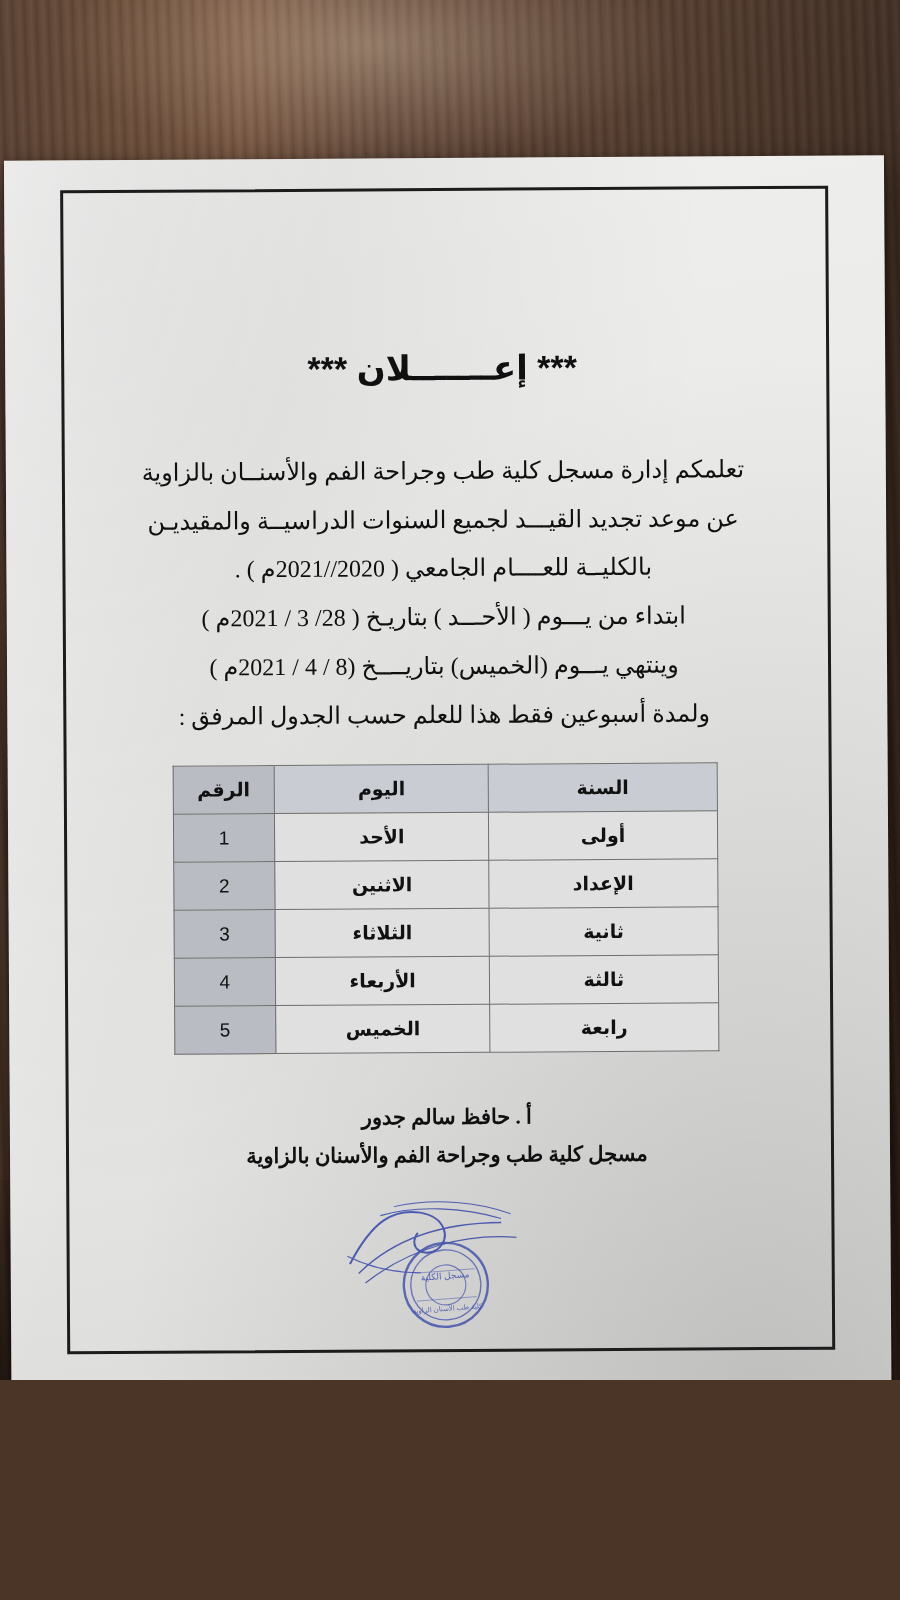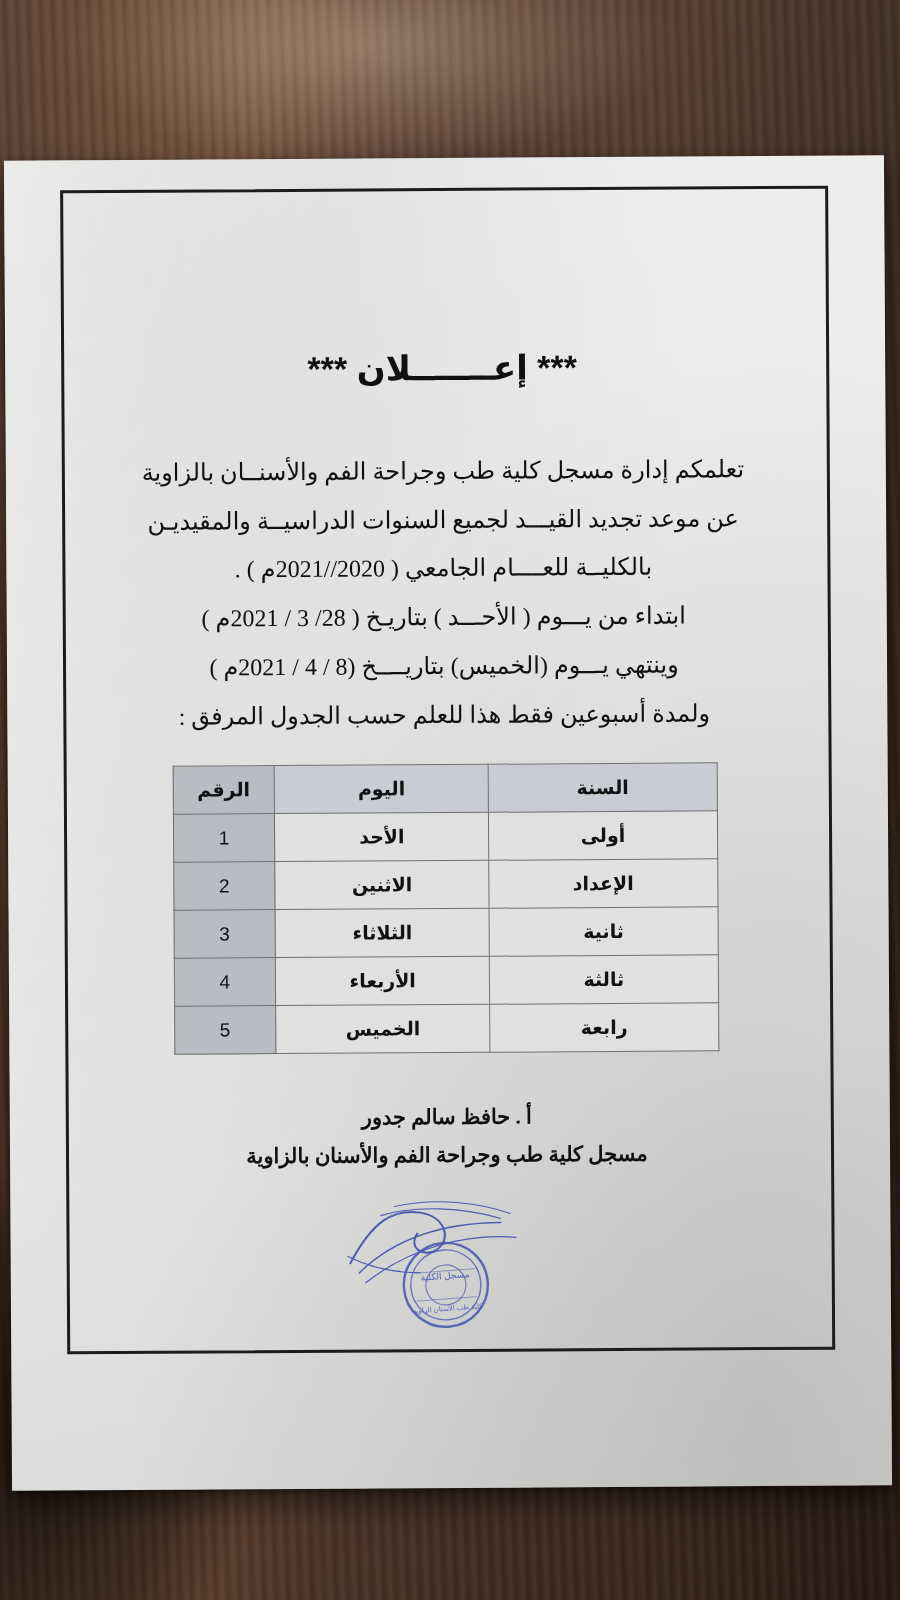--- a/index.html
+++ b/index.html
@@ -11,21 +11,21 @@
     height: 1600px;
     overflow: hidden;
     font-family: "Liberation Serif", "DejaVu Serif", serif;
     background: #4a3526;
   }
 
   
   #scene {
     position: relative;
     width: 900px;
-    height: 1600px;
+    height: 1380px;
     background:
       linear-gradient(180deg, rgba(255,255,255,0.06) 0%, rgba(0,0,0,0.22) 100%),
       linear-gradient(92deg,
         #54392a 0%, #63442f 12%, #74503a 26%, #5d4030 41%,
         #55392a 55%, #4d3425 70%, #402a1d 85%, #332116 100%);
     overflow: hidden;
   }
   
   #scene::before {
     content: "";

